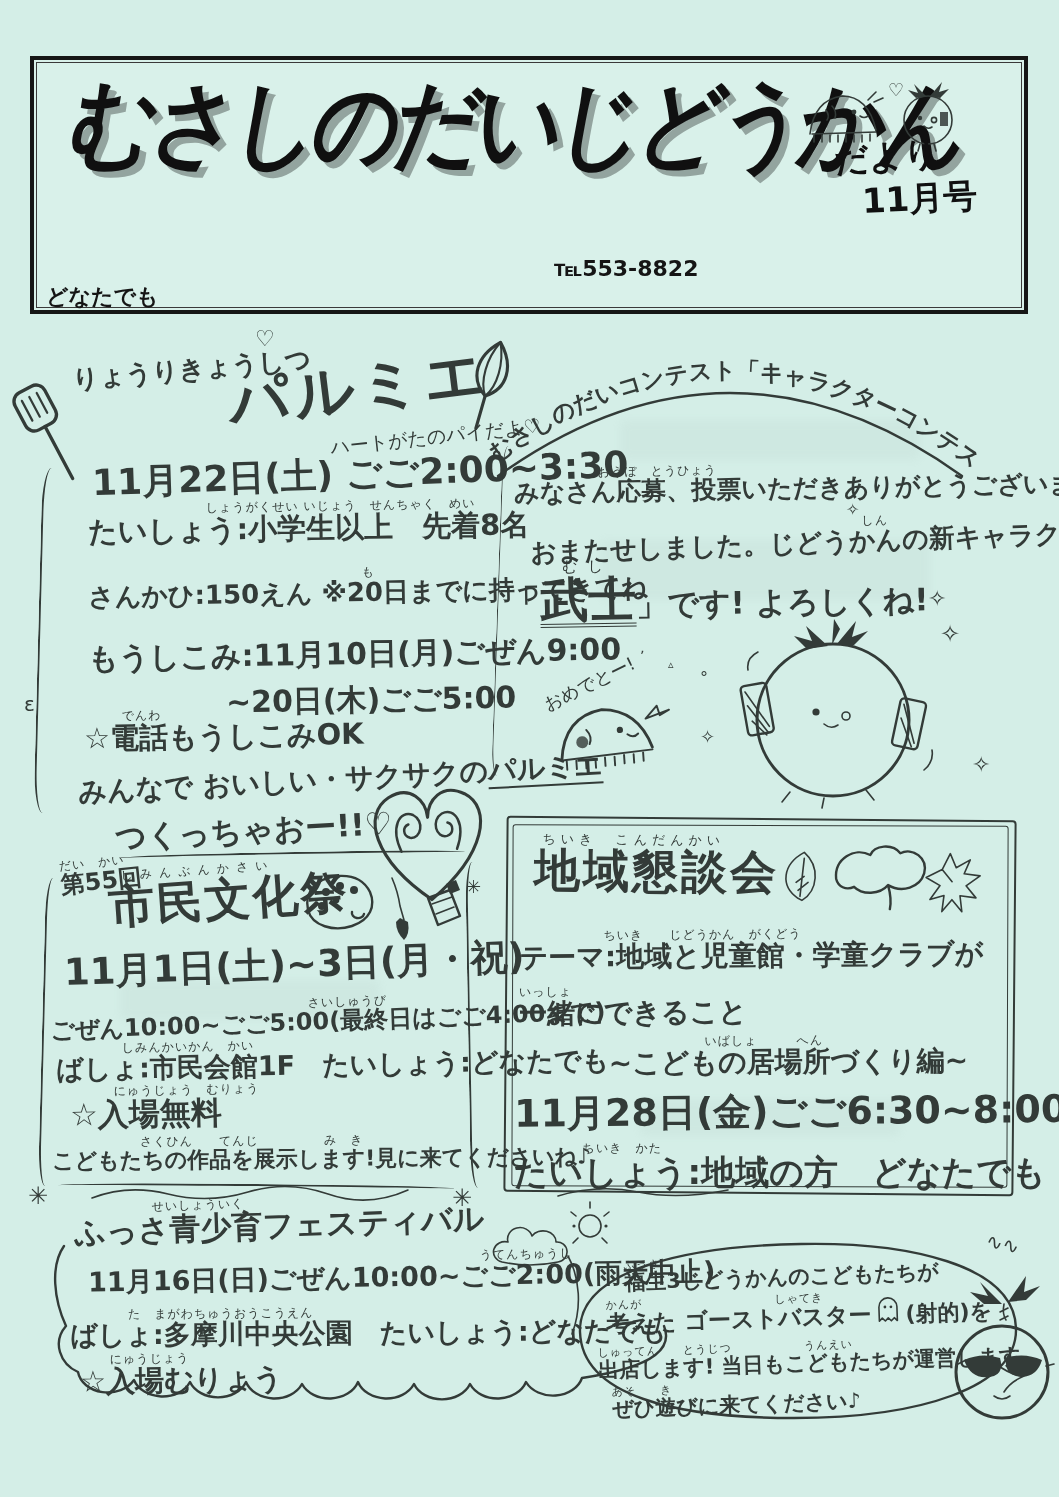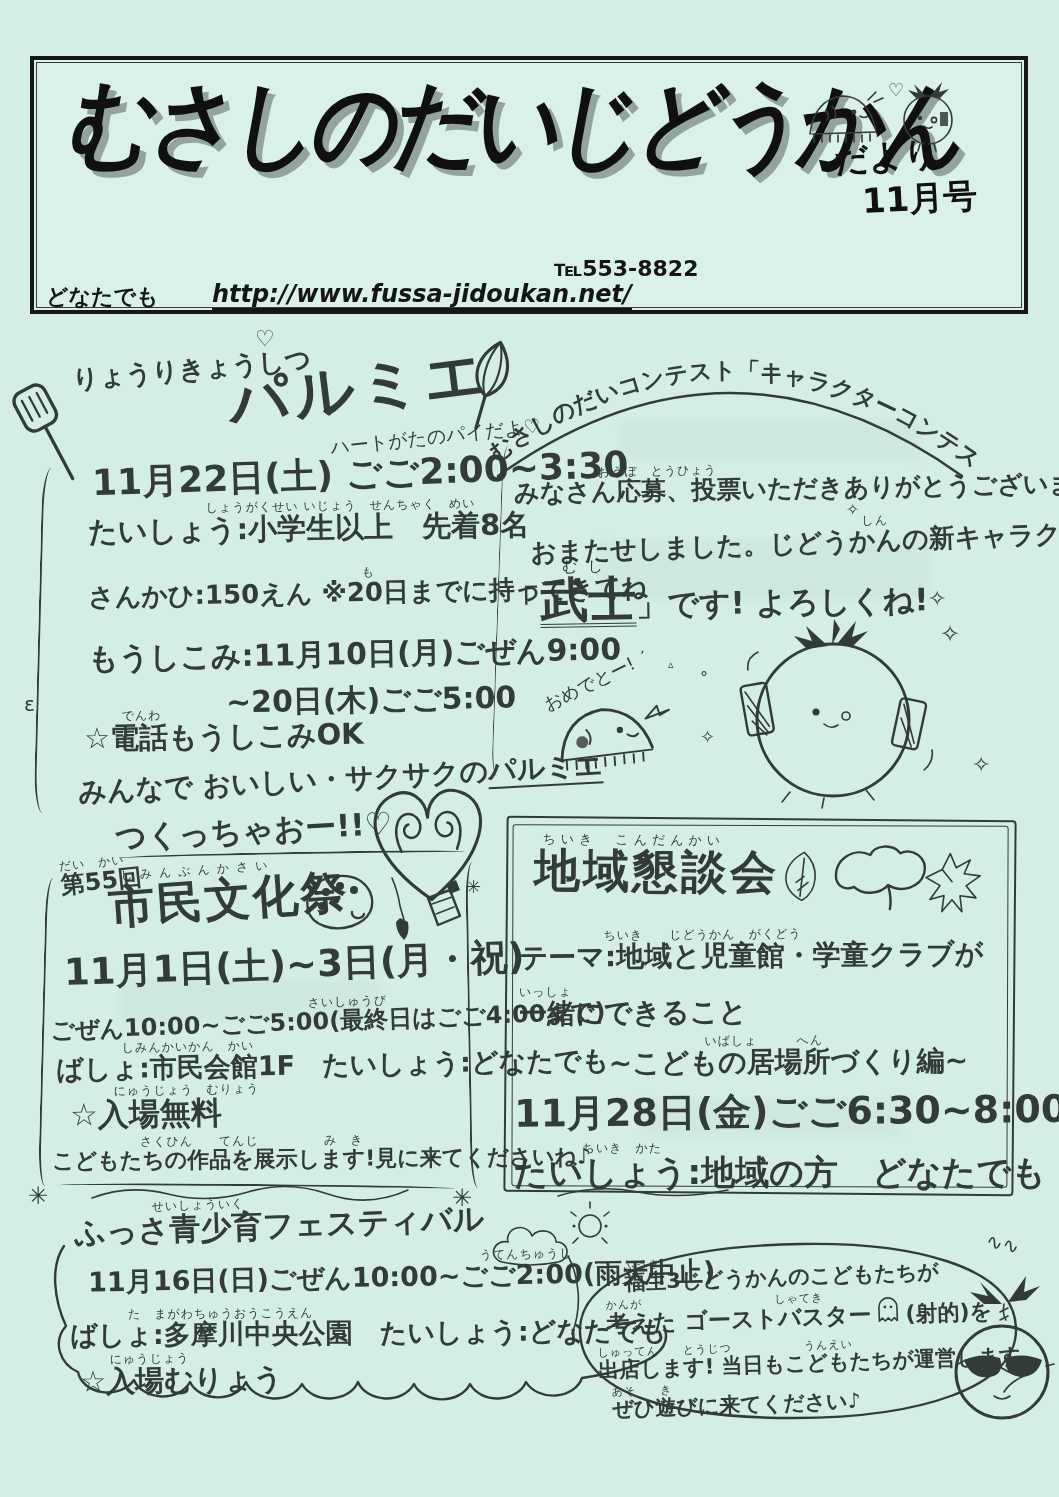--- a/index.html
+++ b/index.html
@@ -75,21 +75,20 @@
         <path class="fillink" d="M138,36 h8 v14 h-8 z" opacity="0.85"></path>
       </g>
     </svg>
 
     <div class="hdr-sub" style="left:800px;top:74px;transform:rotate(-4deg);">だより</div>
     <div class="hdr-sub" style="left:828px;top:116px;transform:rotate(-3deg);">11月号</div>
 
     <div class="hdr-info" style="left:520px;top:188px;margin-top:8px;">℡553-8822</div>
 
     <div class="hdr-info" style="left:12px;top:222px;">どなたでも</div>
-    <div class="hdr-info" id="hp-url" style="left:178px;top:220px;font-size:24px;">http://www.fussa-jidoukan.net/</div>
   </div>
 
   <div class="line" style="left:72px;top:352px;font-size:26px;transform:rotate(-5deg);">りょうりきょうしつ</div>
   <div class="line" style="left:228px;top:348px;font-size:60px;font-weight:900;letter-spacing:4px;transform:rotate(-7deg);">パルミエ</div>
   <span class="deco" style="left:255px;top:326px;font-size:22px;">♡</span>
   <div class="line" style="left:330px;top:424px;font-size:19px;font-weight:500;transform:rotate(-6deg);">ハートがたのパイだよ♡</div>
 
   <svg class="abs" style="left:462px;top:336px;transform:rotate(16deg);" width="52" height="100" viewBox="0 0 40 76">
     <path class="st" d="M20,3 C5,18 5,36 20,46 C35,36 35,18 20,3"></path>
     <path class="st thin" d="M20,3 C13,18 13,36 20,46 M20,3 C27,18 27,36 20,46"></path>

